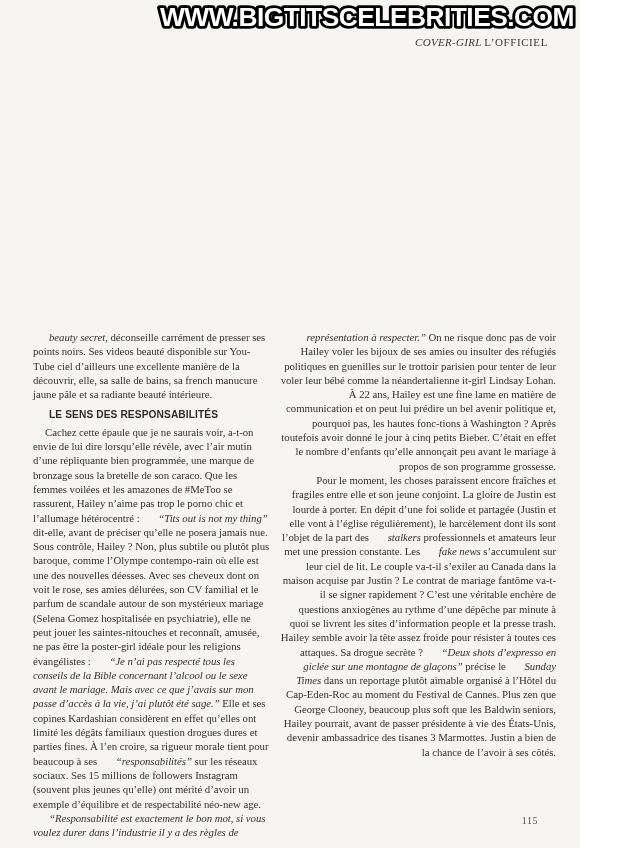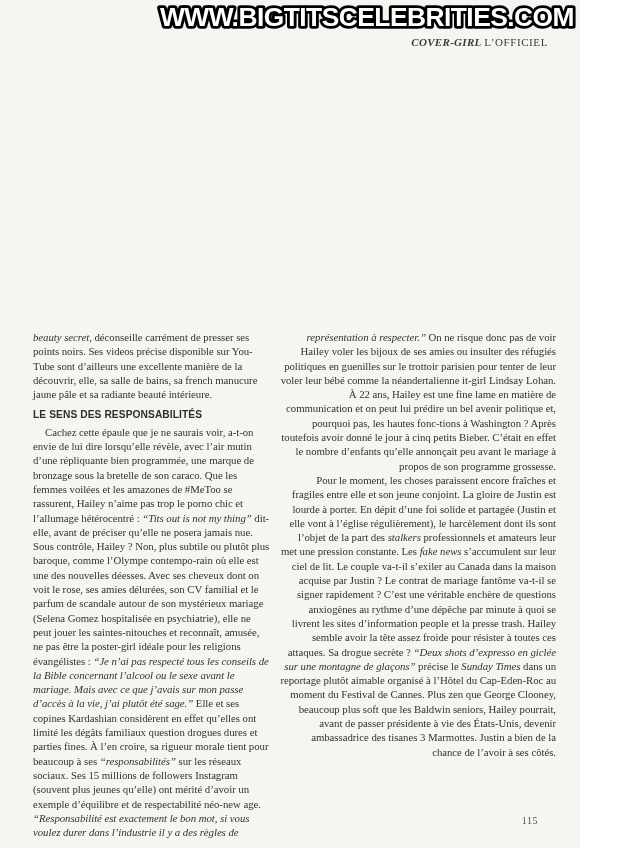--- a/index.html
+++ b/index.html
@@ -28,44 +28,44 @@
   }
   
   .masthead {
     position: absolute;
     top: 36px;
     right: 32px;
     font-size: 11px;
     white-space: nowrap;
     color: #3a3a3a;
   }
-  .masthead .cover-girl { font-weight: 700; font-style: italic; letter-spacing: 0.3px; }
+  .masthead .cover-girl { font-weight: 400; font-style: italic; letter-spacing: 0.3px; }
   .masthead .officiel { letter-spacing: 0.6px; text-align: right; }
   
   .column {
     position: absolute;
     top: 330px;
     font-size: 10.8px;
     line-height: 14.3px;
     letter-spacing: -0.05px;
     text-align: left;
   }
   .column.left  { left: 33px;  width: 238px; }
   .column.right { left: 280px; width: 276px; text-align: right; }
   .para { margin: 0; }
   .para.indent { text-indent: 12px; }
   .heading {
-    margin: 7px 0 2px 0;
+    margin: 7px 0 2px 16px;
     font-family: "Liberation Sans", sans-serif;
     font-weight: 700;
     font-size: 10.2px;
     letter-spacing: 0.1px;
     color: #2e2d2b;
   }
-  .it { font-style: italic; }
+  .it { font-style: italic; margin-left: 16px; }
   .page-number {
     position: absolute;
     right: 42px;
     top: 815px;
     font-size: 10px;
     letter-spacing: 0.5px;
     color: #55534f;
   }
 </style>
 </head>
@@ -76,21 +76,21 @@
   <svg class="banner-svg" viewBox="0 0 422 32" xmlns="http://www.w3.org/2000/svg">
     <text x="418" y="23" text-anchor="end" textLength="414" lengthAdjust="spacingAndGlyphs" fill="#ffffff" stroke="#000000" stroke-width="5.5" stroke-linejoin="round" paint-order="stroke">WWW.BIGTITSCELEBRITIES.COM</text>
   </svg>
 
   <div class="masthead">
     <span class="cover-girl">COVER-GIRL</span>
     <span class="officiel">L’OFFICIEL</span>
   </div>
 
   <div class="column left">
-      <p class="para"><span class="it">beauty secret</span><span>, déconseille carrément de presser ses points noirs. Ses videos précise disponible sur You-Tube sont d’ailleurs une excellente manière de la découvrir, elle, sa salle de bains, sa french manucure jaune pâle et sa radiante beauté intérieure.</span></p>
+      <p class="para"><span class="it">beauty secret</span><span>, déconseille carrément de presser ses points noirs. Ses videos beauté disponible sur You-Tube ciel d’ailleurs une excellente manière de la découvrir, elle, sa salle de bains, sa french manucure jaune pâle et sa radiante beauté intérieure.</span></p>
       <h3 class="heading"><span>LE SENS DES RESPONSABILITÉS</span></h3>
       <p class="para indent"><span>Cachez cette épaule que je ne saurais voir, a-t-on envie de lui dire lorsqu’elle révèle, avec l’air mutin d’une répliquante bien programmée, une marque de bronzage sous la bretelle de son caraco. Que les femmes voilées et les amazones de #MeToo se rassurent, Hailey n’aime pas trop le porno chic et l’allumage hétérocentré : </span><span class="it">“Tits out is not my thing”</span><span> dit-elle, avant de préciser qu’elle ne posera jamais nue. Sous contrôle, Hailey ? Non, plus subtile ou plutôt plus baroque, comme l’Olympe contempo-rain où elle est une des nouvelles déesses. Avec ses cheveux dont on voit le rose, ses amies délurées, son CV familial et le parfum de scandale autour de son mystérieux mariage (Selena Gomez hospitalisée en psychiatrie), elle ne peut jouer les saintes-nitouches et reconnaît, amusée, ne pas être la poster-girl idéale pour les religions évangélistes : </span><span class="it">“Je n’ai pas respecté tous les conseils de la Bible concernant l’alcool ou le sexe avant le mariage. Mais avec ce que j’avais sur mon passe d’accès à la vie, j’ai plutôt été sage.”</span><span> Elle et ses copines Kardashian considèrent en effet qu’elles ont limité les dégâts familiaux question drogues dures et parties fines. À l’en croire, sa rigueur morale tient pour beaucoup à ses </span><span class="it">“responsabilités”</span><span> sur les réseaux sociaux. Ses 15 millions de followers Instagram (souvent plus jeunes qu’elle) ont mérité d’avoir un exemple d’équilibre et de respectabilité néo-new age. </span><span class="it">“Responsabilité est exactement le bon mot, si vous voulez durer dans l’industrie il y a des règles de</span></p>
     </div>
 
   <div class="column right">
       <p class="para"><span class="it">représentation à respecter.”</span><span> On ne risque donc pas de voir Hailey voler les bijoux de ses amies ou insulter des réfugiés politiques en guenilles sur le trottoir parisien pour tenter de leur voler leur bébé comme la néandertalienne it-girl Lindsay Lohan.</span></p>
       <p class="para indent"><span>À 22 ans, Hailey est une fine lame en matière de communication et on peut lui prédire un bel avenir politique et, pourquoi pas, les hautes fonc-tions à Washington ? Après toutefois avoir donné le jour à cinq petits Bieber. C’était en effet le nombre d’enfants qu’elle annonçait peu avant le mariage à propos de son programme grossesse.</span></p>
       <p class="para indent"><span>Pour le moment, les choses paraissent encore fraîches et fragiles entre elle et son jeune conjoint. La gloire de Justin est lourde à porter. En dépit d’une foi solide et partagée (Justin et elle vont à l’église régulièrement), le harcèlement dont ils sont l’objet de la part des </span><span class="it">stalkers</span><span> professionnels et amateurs leur met une pression constante. Les </span><span class="it">fake news</span><span> s’accumulent sur leur ciel de lit. Le couple va-t-il s’exiler au Canada dans la maison acquise par Justin ? Le contrat de mariage fantôme va-t-il se signer rapidement ? C’est une véritable enchère de questions anxiogènes au rythme d’une dépêche par minute à quoi se livrent les sites d’information people et la presse trash. Hailey semble avoir la tête assez froide pour résister à toutes ces attaques. Sa drogue secrète ? </span><span class="it">“Deux shots d’expresso en giclée sur une montagne de glaçons”</span><span> précise le </span><span class="it">Sunday Times</span><span> dans un reportage plutôt aimable organisé à l’Hôtel du Cap-Eden-Roc au moment du Festival de Cannes. Plus zen que George Clooney, beaucoup plus soft que les Baldwin seniors, Hailey pourrait, avant de passer présidente à vie des États-Unis, devenir ambassadrice des tisanes 3 Marmottes. Justin a bien de la chance de l’avoir à ses côtés.</span></p>
     </div>
 

